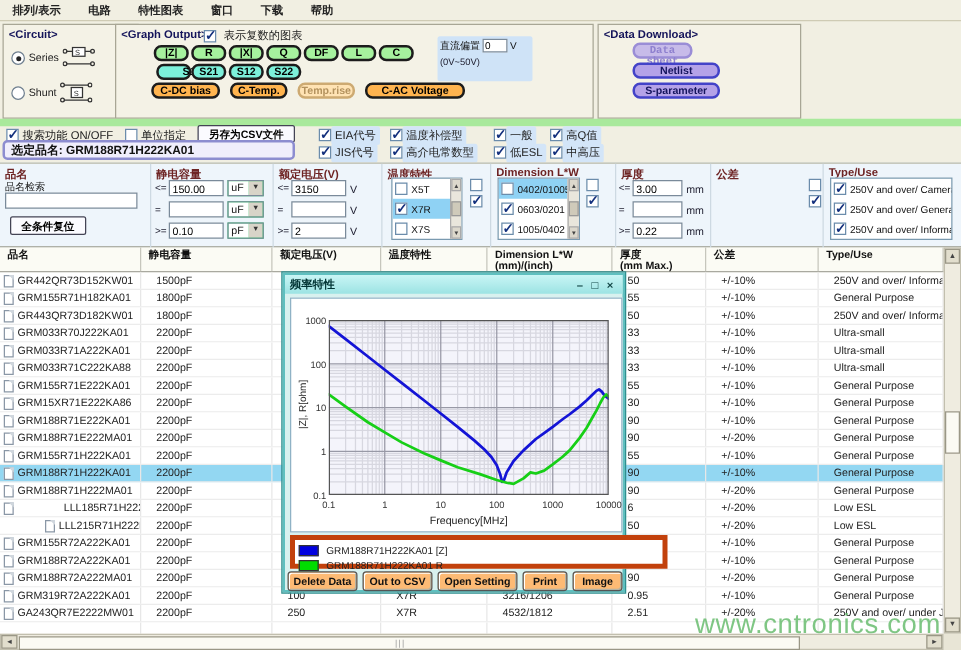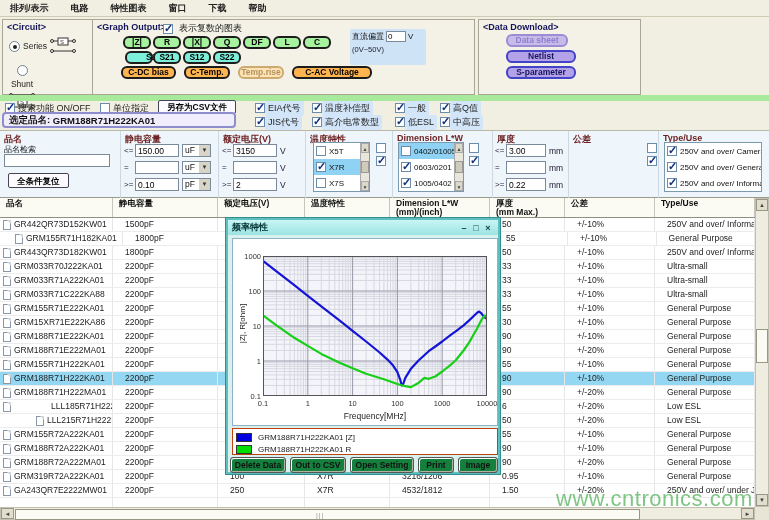--- a/index.html
+++ b/index.html
@@ -71,25 +71,25 @@
 .popup{position:absolute;left:226px;top:218px;width:274px;height:256px;background:#d8f1ef;border:2px solid #5fbfbf;outline:1px solid #2f8f8f;z-index:50;}
 .ptitle{position:absolute;left:0;top:0;right:0;height:15px;background:linear-gradient(#c9f5f5,#9ce3e3);display:flex;align-items:center;padding:0 4px;}
 .ptitle .t{font-weight:bold;color:#033;font-size:9px;flex:1;}
 .winbtn{width:12px;text-align:center;font-size:9px;font-weight:bold;color:#144;cursor:pointer;}
 .chartbox{position:absolute;left:4px;top:18px;width:266px;height:188px;background:#fff;border:1px solid #8fb2c5;}
 .plotwrap{position:absolute;left:30px;top:17px;width:224px;height:140px;background:#f4f4fb;}
 .ytick{position:absolute;width:26px;text-align:right;font-size:7.5px;color:#333;left:2px;}
 .xtick{position:absolute;width:30px;text-align:center;font-size:7.5px;color:#333;top:160px;}
 .xlabel{position:absolute;left:30px;width:224px;top:172px;text-align:center;font-size:8.5px;color:#222;}
 .ylabel{position:absolute;left:-26px;top:80px;width:70px;transform:rotate(-90deg);font-size:8px;color:#222;text-align:center;}
-.legendbox{position:absolute;left:4px;top:208px;width:266px;height:27px;background:#fff;border:1px solid #c2410c;}
+.legendbox{position:absolute;left:4px;top:208px;width:302px;height:27px;background:#fff;border:4px solid #c2410c;}
 .lrow{position:absolute;left:3px;height:12px;display:flex;align-items:center;gap:6px;}
 .lsw{width:16px;height:9px;border:1px solid #333;flex:none;}
 .lgtxt{font-size:8px;color:#222;white-space:nowrap;}
-.pbtn{position:absolute;top:237px;height:16px;background:#15803d;border:1px solid #555;box-shadow:inset 1px 1px 0 #fff, inset -1px -1px 0 #b5b2a2;border-radius:3px;font-weight:bold;font-size:8.5px;text-align:center;color:#111;cursor:pointer;}
+.pbtn{position:absolute;top:237px;height:16px;background:#fdba74;border:1px solid #555;box-shadow:inset 1px 1px 0 #fff, inset -1px -1px 0 #b5b2a2;border-radius:3px;font-weight:bold;font-size:8.5px;text-align:center;color:#111;cursor:pointer;}
 
 .watermark{position:absolute;left:556px;top:486px;font-size:22px;font-weight:normal;color:rgba(104,188,110,0.85);letter-spacing:0.5px;z-index:60;white-space:nowrap;}
 .dcchip{position:absolute;left:257px;top:9px;width:76px;height:36px;background:#cfe3f7;border-radius:2px;padding:2px 2px;}
 .dcrow{display:flex;align-items:center;gap:2px;font-size:8px;}
 .dcin{width:20px;height:11px;border:1px solid #7a8a9a;font-size:8px;padding:0 1px;background:#fff;}
 .dcrange{font-size:7.5px;color:#223;margin-top:3px;}
 .circ-opt{position:absolute;left:6px;display:flex;align-items:center;gap:3px;}
 .circ-opt .lab{font-size:8.5px;color:#222;}
 .mgwrap{position:absolute;left:70px;top:2px;display:flex;align-items:center;gap:3px;}
 </style>
@@ -115,21 +115,21 @@
         <line x1="3" y1="4" x2="8" y2="4" stroke="#333"></line>
         <rect x="8" y="1" width="10" height="7" fill="#fff" stroke="#333"></rect>
         <text x="10" y="7" font-size="6" fill="#333">S</text>
         <line x1="18" y1="4" x2="23" y2="4" stroke="#333"></line>
         <circle cx="24" cy="4" r="1.5" fill="none" stroke="#333"></circle>
         <circle cx="2" cy="14" r="1.5" fill="none" stroke="#333"></circle>
         <line x1="3" y1="14" x2="23" y2="14" stroke="#333"></line>
         <circle cx="24" cy="14" r="1.5" fill="none" stroke="#333"></circle>
       </svg>
   </div>
-  <div class="circ-opt" style="top:45px;flex-direction:column;">
+  <div class="circ-opt" style="top:45px;">
     <span class="rad"></span>
     <span class="lab">Shunt</span>
     <svg width="26" height="18">
         <circle cx="2" cy="3" r="1.5" fill="none" stroke="#333"></circle>
         <line x1="3" y1="3" x2="23" y2="3" stroke="#333"></line>
         <circle cx="24" cy="3" r="1.5" fill="none" stroke="#333"></circle>
         <rect x="9" y="5" width="9" height="8" fill="#fff" stroke="#333"></rect>
         <text x="11" y="12" font-size="6" fill="#333">S</text>
         <circle cx="2" cy="15" r="1.5" fill="none" stroke="#333"></circle>
         <line x1="3" y1="15" x2="23" y2="15" stroke="#333"></line>
@@ -171,21 +171,21 @@
       <input class="dcin" value="0" style="">
       <span>V</span>
     </div>
     <div class="dcrange">(0V~50V)</div>
   </div>
 </div>
 
 <div class="panel" style="left:478px;top:19px;width:163px;height:76px;">
   <div class="panel-title">&lt;Data Download&gt;</div>
   <div id="dl-buttons">
-      <button class="dlbtn dis" style="left: 27px; top: 14px; width: 62px;">Data sheet</button>
+      <button class="dlbtn dis" style="left: 27px; top: 14px; width: 48px; font-family: Liberation Mono, monospace;">Data sheet</button>
       <button class="dlbtn" style="left: 27px; top: 30px; width: 70px;">Netlist</button>
       <button class="dlbtn" style="left: 27px; top: 46px; width: 70px;">S-parameter</button>
     </div>
 </div>
 
 <div class="greenband"></div>
 
 <div>
   <div class="sitem" style="left:5px;top:102px;">
     <span class="cbx on"></span>
@@ -422,21 +422,21 @@
       </div>
       <div class="td" style="width: 105px;">1500pF</div>
       <div class="td" style="width: 87px;"></div>
       <div class="td" style="width: 85px;"></div>
       <div class="td" style="width: 100px;"></div>
       <div class="td" style="width: 75px;">50</div>
       <div class="td" style="width: 90px;">+/-10%</div>
       <div class="td" style="width: 100px;">250V and over/ Informat</div>
     </div>
     <div class="trow">
-      <div class="td name" style="width: 113px; margin-left: 12px;">
+      <div class="td name" style="width: 113px;">
         <span class="docicon"></span>
         <span>GRM155R71H182KA01</span>
       </div>
       <div class="td" style="width: 105px;">1800pF</div>
       <div class="td" style="width: 87px;"></div>
       <div class="td" style="width: 85px;"></div>
       <div class="td" style="width: 100px;"></div>
       <div class="td" style="width: 75px;">55</div>
       <div class="td" style="width: 90px;">+/-10%</div>
       <div class="td" style="width: 100px;">General Purpose</div>
@@ -664,21 +664,21 @@
     </div>
     <div class="trow">
       <div class="td name" style="width: 113px;">
         <span class="docicon"></span>
         <span>GA243QR7E2222MW01</span>
       </div>
       <div class="td" style="width: 105px;">2200pF</div>
       <div class="td" style="width: 87px;">250</div>
       <div class="td" style="width: 85px;">X7R</div>
       <div class="td" style="width: 100px;">4532/1812</div>
-      <div class="td" style="width: 75px;">1.50</div>
+      <div class="td" style="width: 75px;">2.51</div>
       <div class="td" style="width: 90px;">+/-20%</div>
       <div class="td" style="width: 100px;">250V and over/ under Ja</div>
     </div>
     <div class="trow">
       <div class="td name" style="width: 113px;">
         <span></span>
       </div>
       <div class="td" style="width: 105px;"></div>
       <div class="td" style="width: 87px;"></div>
       <div class="td" style="width: 85px;"></div>

